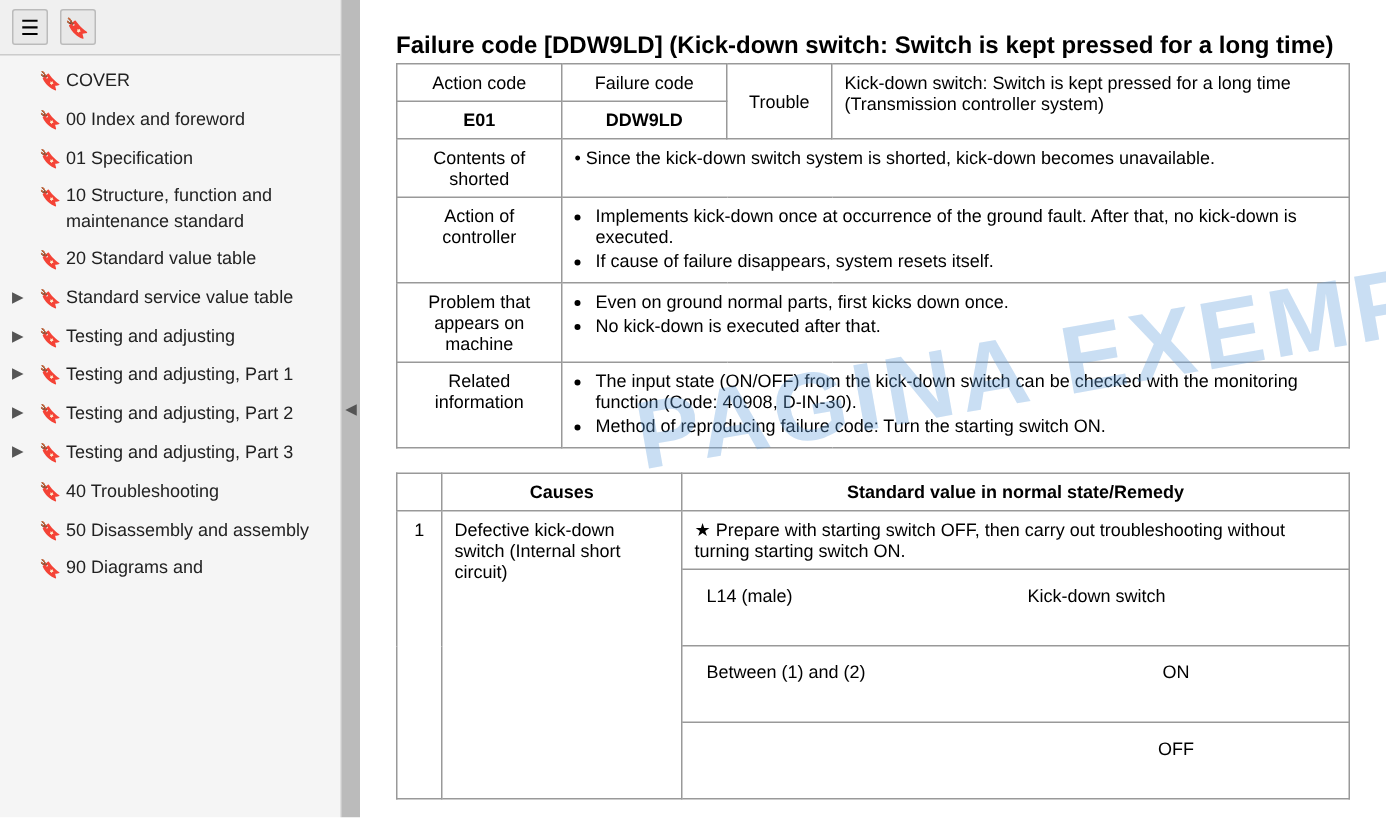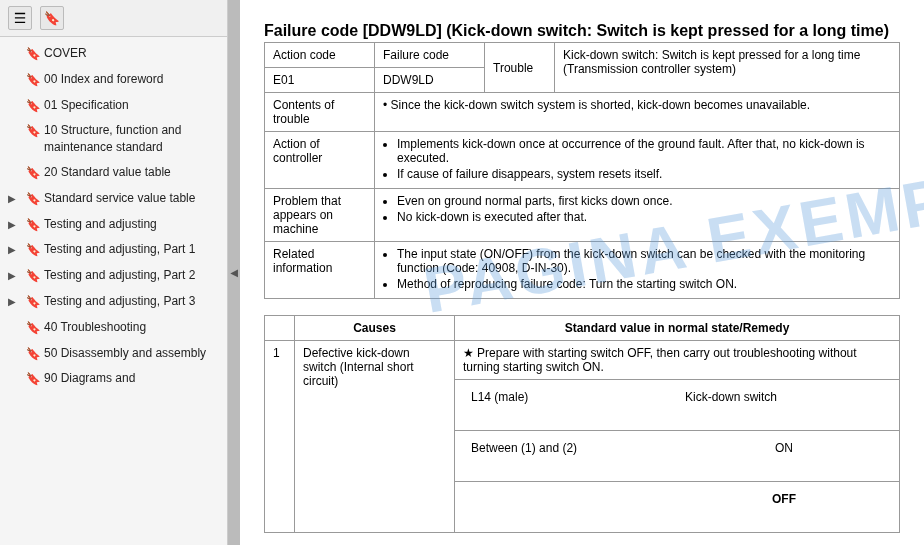--- a/index.html
+++ b/index.html
@@ -95,22 +95,22 @@
       border-collapse: collapse;
       width: 100%;
       margin-bottom: 16px;
       font-size: 12px;
     }
     table td, table th {
       border: 1px solid #999;
       padding: 5px 8px;
       vertical-align: top;
     }
-    .cell-center { text-align: left; }
-    .cell-bold { font-weight: normal; }
+    .cell-center { text-align: center; }
+    .cell-bold { font-weight: bold; }
 
     
     .watermark {
       position: absolute;
       top: 200px;
       left: 180px;
       font-size: 64px;
       font-weight: bold;
       color: rgba(100, 160, 220, 0.35);
       transform: rotate(-10deg);
@@ -240,21 +240,21 @@
         <td class="cell-center" rowspan="2" style="vertical-align:middle;">Trouble</td>
         <td rowspan="2">
           <span>Kick-down switch: Switch is kept pressed for a long time (Transmission controller system)</span>
         </td>
       </tr>
       <tr>
         <td class="cell-center cell-bold">E01</td>
         <td class="cell-center cell-bold">DDW9LD</td>
       </tr>
       <tr>
-        <td class="cell-center">Contents of trouble</td>
+        <td class="cell-center">Contents of shorted</td>
         <td colspan="3">
           • <span>Since the kick-down switch system is shorted, kick-down becomes unavailable.</span>
         </td>
       </tr>
       <tr>
         <td class="cell-center">Action of controller</td>
         <td colspan="3">
           <ul style="list-style:disc; margin-left:14px;">
             <li>Implements kick-down once at occurrence of the ground fault. After that, no kick-down is executed.</li>
             <li>If cause of failure disappears, system resets itself.</li>
@@ -320,21 +320,21 @@
                 <tr>
               <td style="border:none; width:50%;">Between (1) and (2)</td>
               <td style="border:none; width:50%; text-align:center;">ON</td>
             </tr>
           </tbody>
             </table>
         </td>
       </tr>
       <tr>
         <td>
-          <table style="width:100%; border:none;font-weight:bold;">
+          <table style="width:100%; border:none;">
             <tbody>
                 <tr>
               <td style="border:none; width:50%;"></td>
               <td style="border:none; width:50%; text-align:center;">OFF</td>
             </tr>
           </tbody>
             </table>
         </td>
       </tr>
     </tbody>

